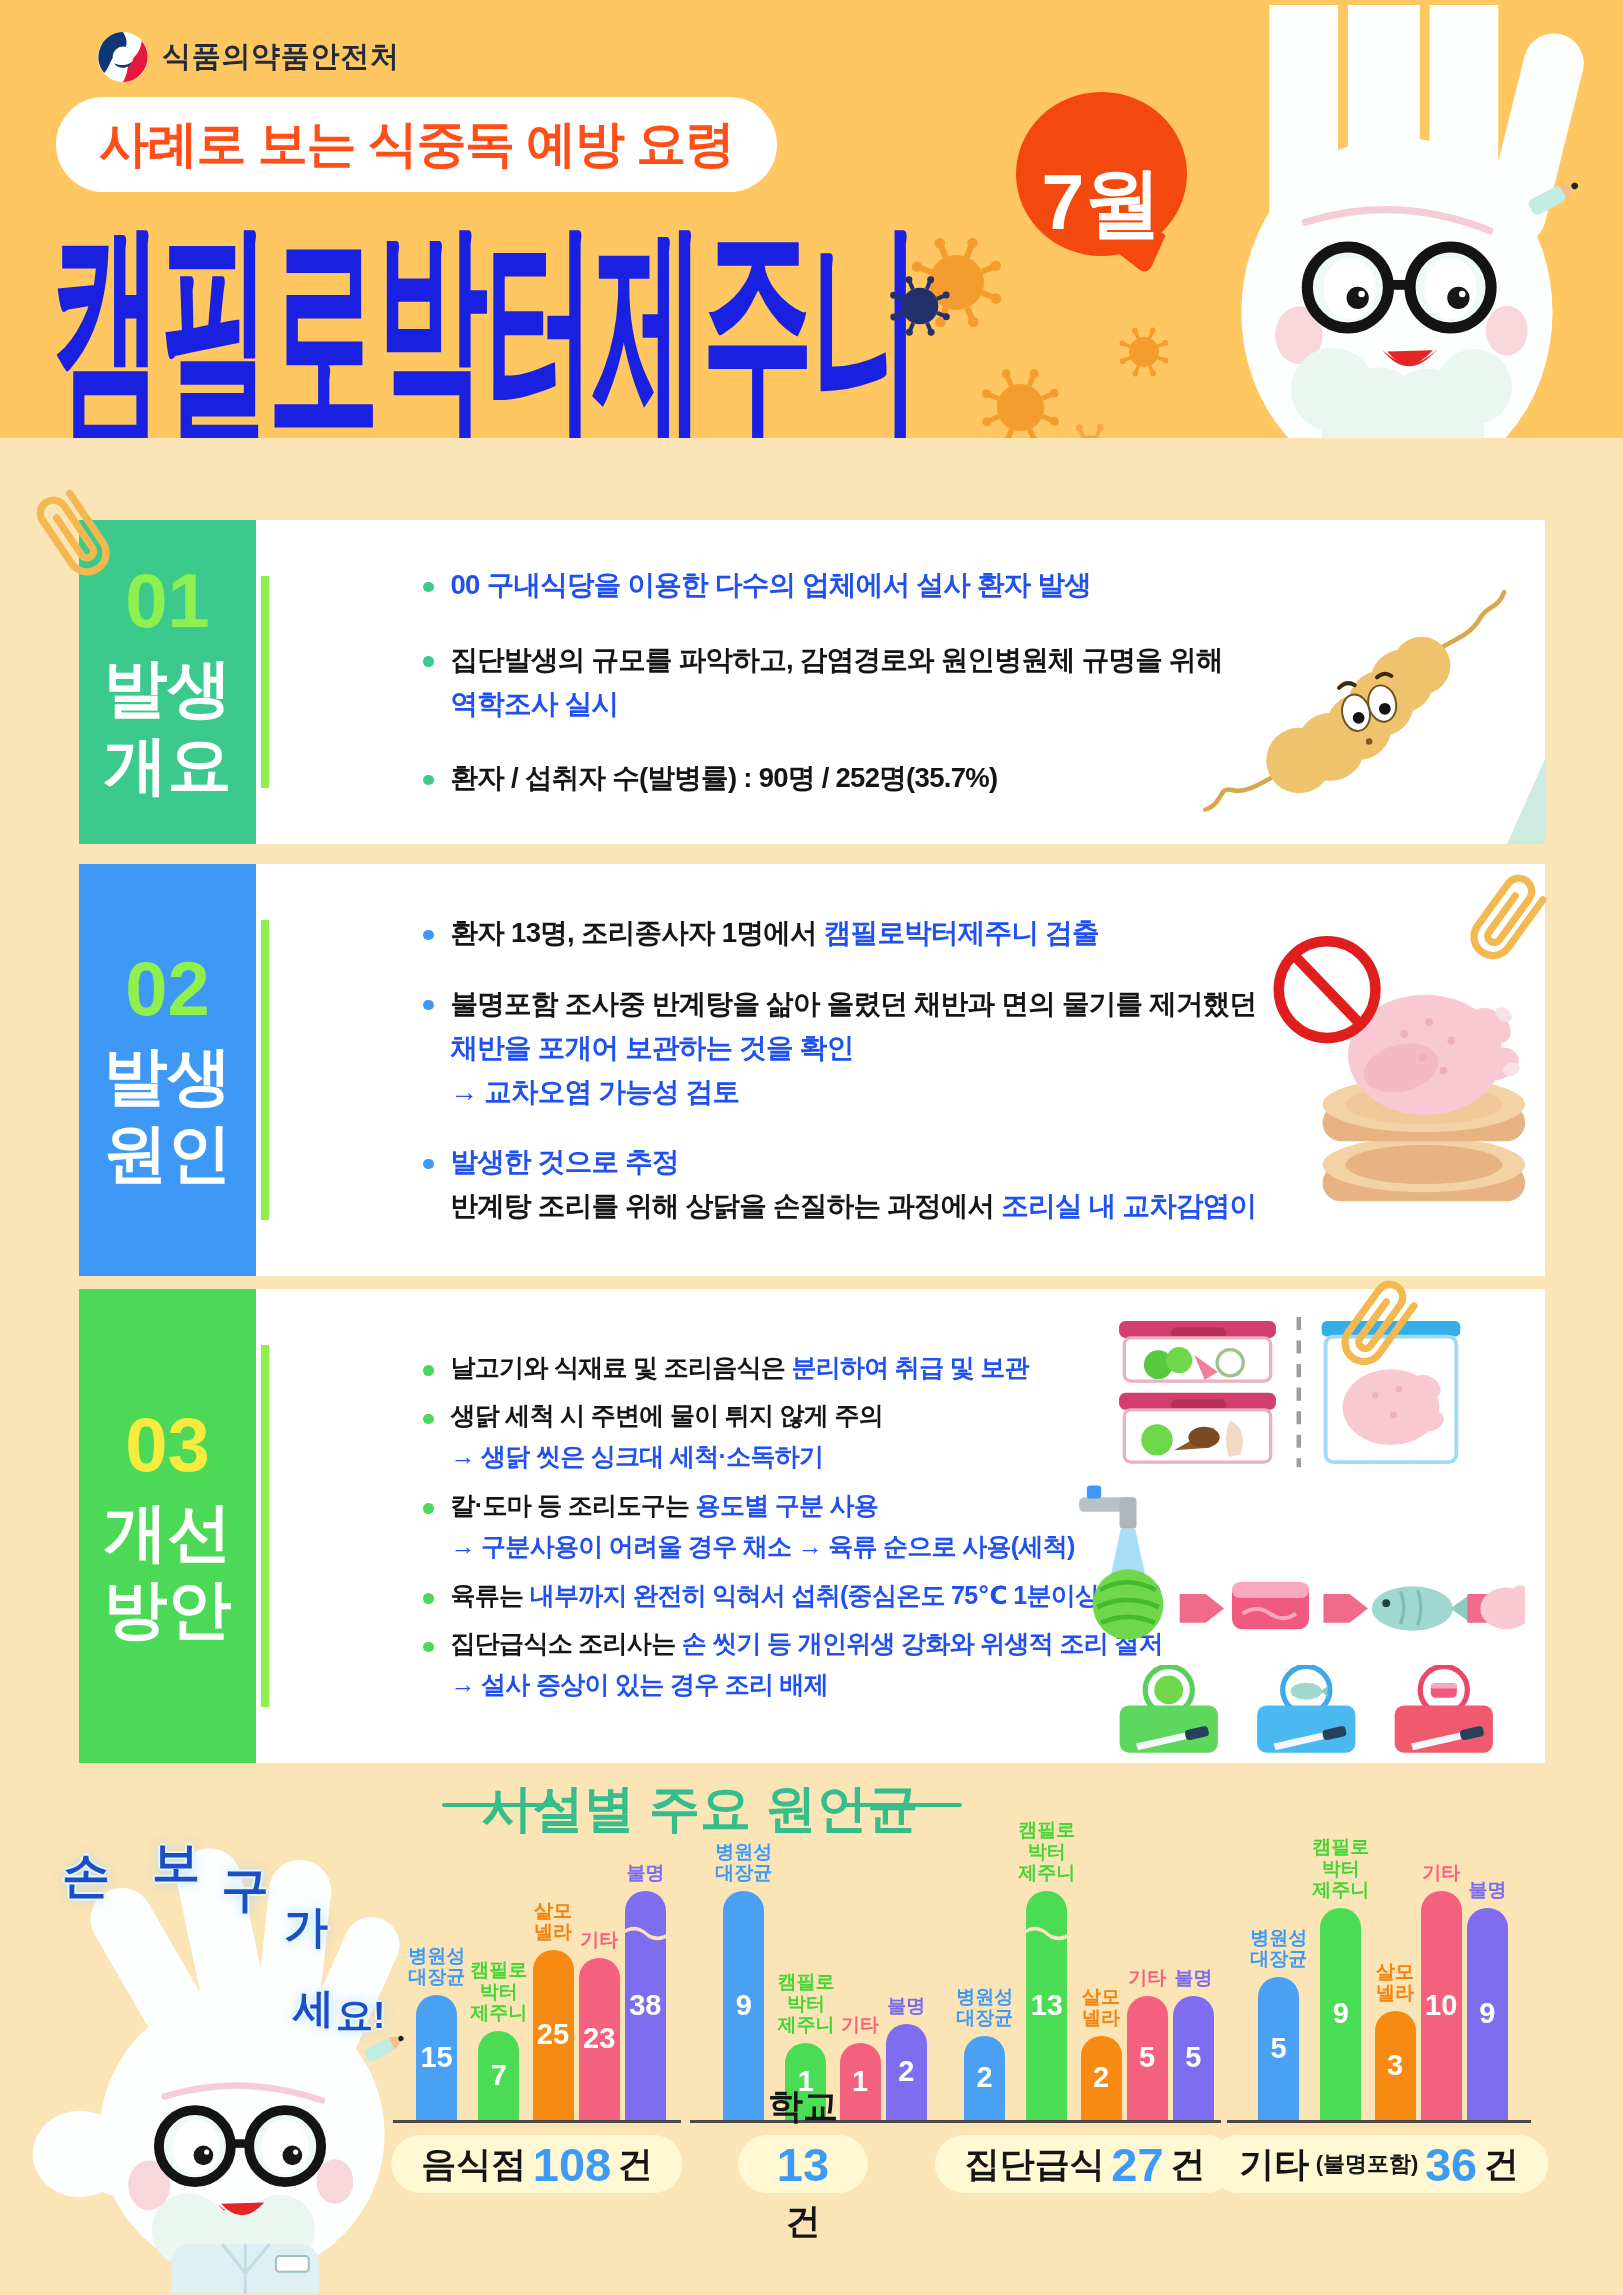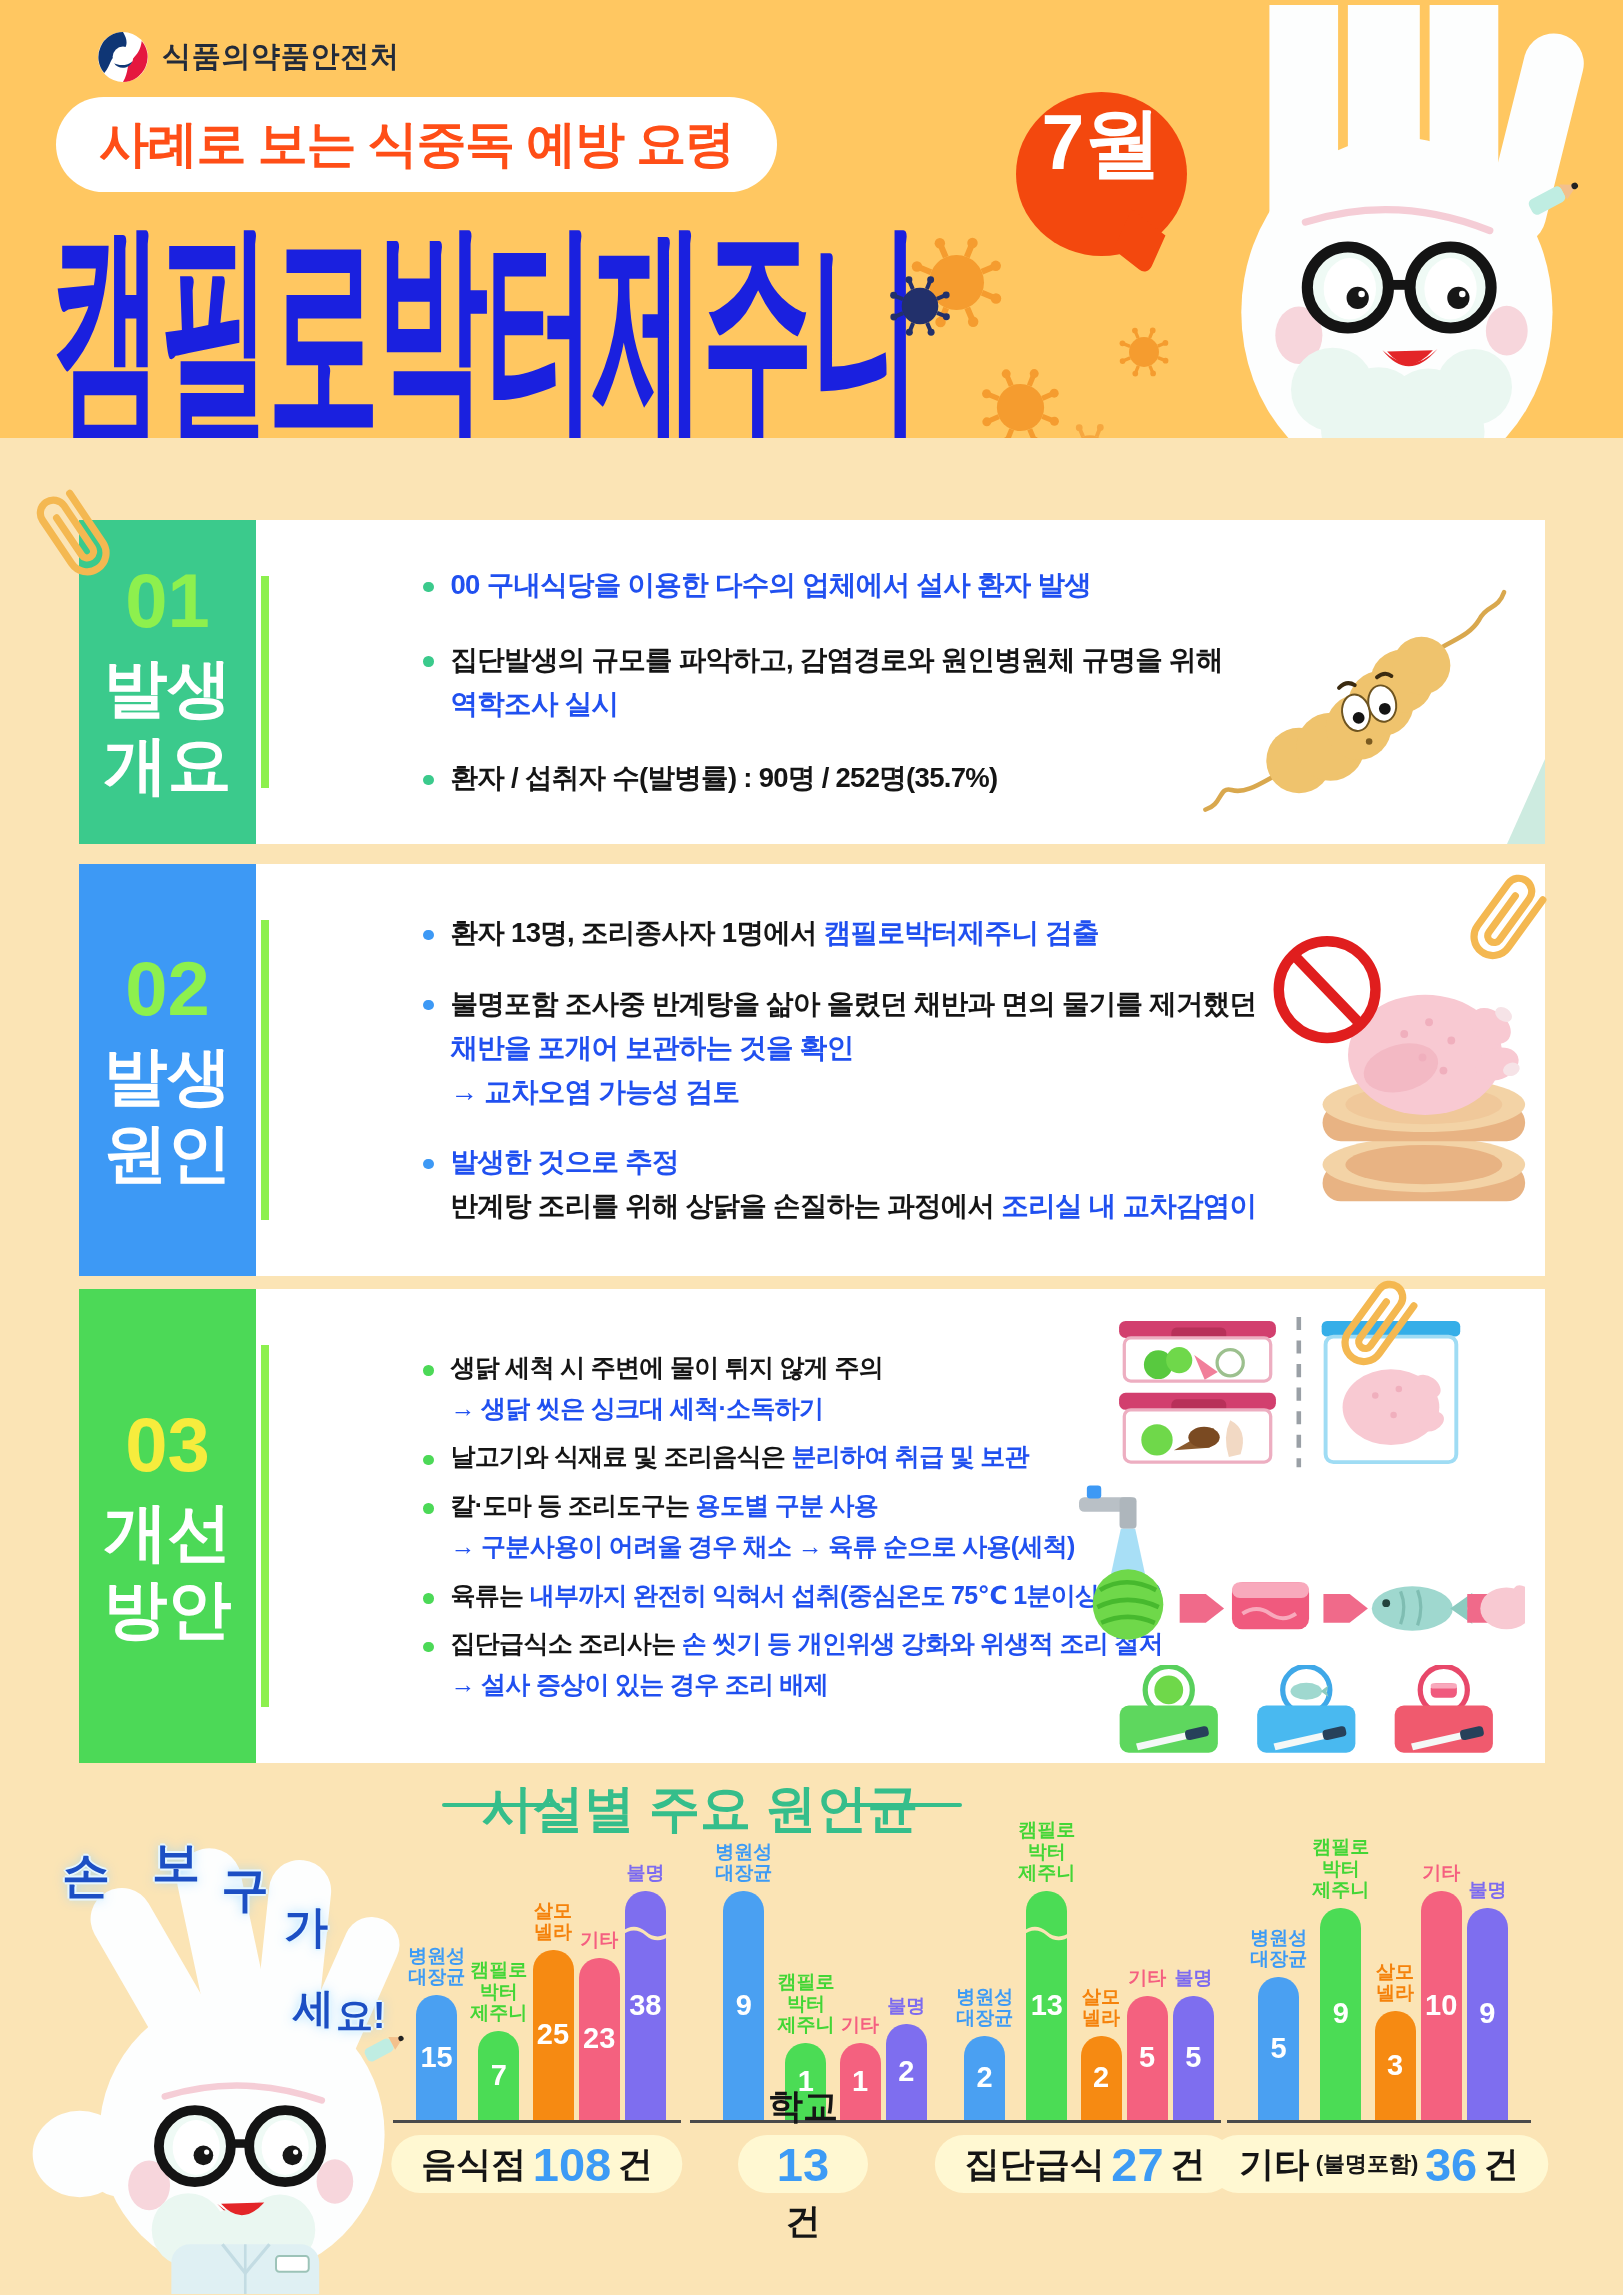--- a/index.html
+++ b/index.html
@@ -8,21 +8,21 @@
   
   .header{position:absolute;left:0;top:0;width:1623px;height:438px;background:#FFC761;overflow:hidden;}
   .gov-logo{position:absolute;left:97px;top:31px;display:flex;align-items:center;gap:13px;}
   .gov-logo .t{font-size:29px;font-weight:700;color:#232B3A;letter-spacing:0.7px;}
   .badge-pill{position:absolute;left:56px;top:97px;height:95px;padding:0 43px;background:#fff;
     border-radius:49px;display:inline-flex;align-items:center;justify-content:center;}
   .badge-pill span{color:#FF4E17;font-size:50px;font-weight:800;letter-spacing:-1.3px;}
   .main-title{position:absolute;left:51px;top:211px;color:#1A20DF;font-size:186px;font-weight:900;
     letter-spacing:-5.2px;line-height:1;white-space:nowrap;transform:scale(0.60,1.30);transform-origin:top left;}
   .bubble{position:absolute;left:1016px;top:92px;width:171px;height:164px;background:#F3480E;
-    border-radius:50%;display:flex;align-items:flex-start;justify-content:center;}
+    border-radius:50%;display:flex;align-items:flex-end;justify-content:center;}
   .bubble:after{content:"";position:absolute;bottom:-7.9px;right:26px;width:43px;height:43px;background:#F3480E;
     transform:rotate(38deg) skew(14deg);border-radius:0 0 10.5px 0;}
   .bubble span{position:relative;color:#fff;font-size:77px;font-weight:800;z-index:2;}
   
   .card{position:absolute;left:79px;width:1466px;background:#fff;}
   .side{position:absolute;left:0;top:0;bottom:0;width:177px;display:flex;flex-direction:column;
     align-items:center;justify-content:center;gap:5.2px;}
   .side .num{font-size:76px;font-weight:800;line-height:1;margin-bottom:9.2px;}
   .side .nm{font-size:64px;font-weight:800;color:#fff;line-height:1.12;}
   .accent{position:absolute;left:182px;top:56px;bottom:56px;width:7.9px;background:#8DF04E;}
@@ -367,28 +367,28 @@
     <div class="side" style="background:#4CD957;">
       <div class="num" style="color:#F6EC3D;">03</div>
       <div class="nm">개선</div>
       <div class="nm">방안</div>
     </div>
     <div class="accent"></div>
     <div class="bullets">
         <div class="bullet">
           <span class="dot" style="background: rgb(76, 217, 87);"></span>
           <div class="lines">
+            <div class="line"><span class="k">날고기와 식재료 및 조리음식은 </span><span class="b">분리하여 취급 및 보관</span></div>
+          </div>
+        </div>
+        <div class="bullet">
+          <span class="dot" style="background: rgb(76, 217, 87);"></span>
+          <div class="lines">
             <div class="line"><span class="k">생닭 세척 시 주변에 물이 튀지 않게 주의</span></div>
             <div class="line"><span class="b">→ 생닭 씻은 싱크대 세척·소독하기</span></div>
-          </div>
-        </div>
-        <div class="bullet">
-          <span class="dot" style="background: rgb(76, 217, 87);"></span>
-          <div class="lines">
-            <div class="line"><span class="k">날고기와 식재료 및 조리음식은 </span><span class="b">분리하여 취급 및 보관</span></div>
           </div>
         </div>
         <div class="bullet">
           <span class="dot" style="background: rgb(76, 217, 87);"></span>
           <div class="lines">
             <div class="line"><span class="k">칼·도마 등 조리도구는 </span><span class="b">용도별 구분 사용</span></div>
             <div class="line"><span class="b">→ 구분사용이 어려울 경우 채소 → 육류 순으로 사용(세척)</span></div>
           </div>
         </div>
         <div class="bullet">

